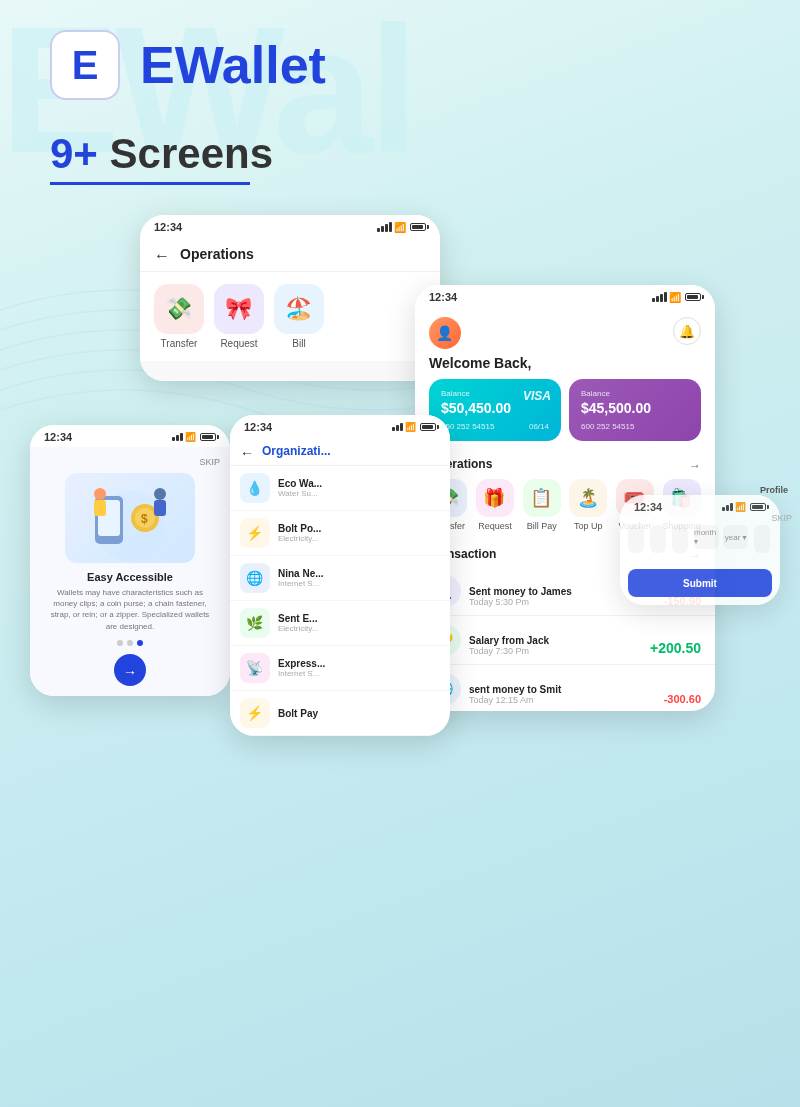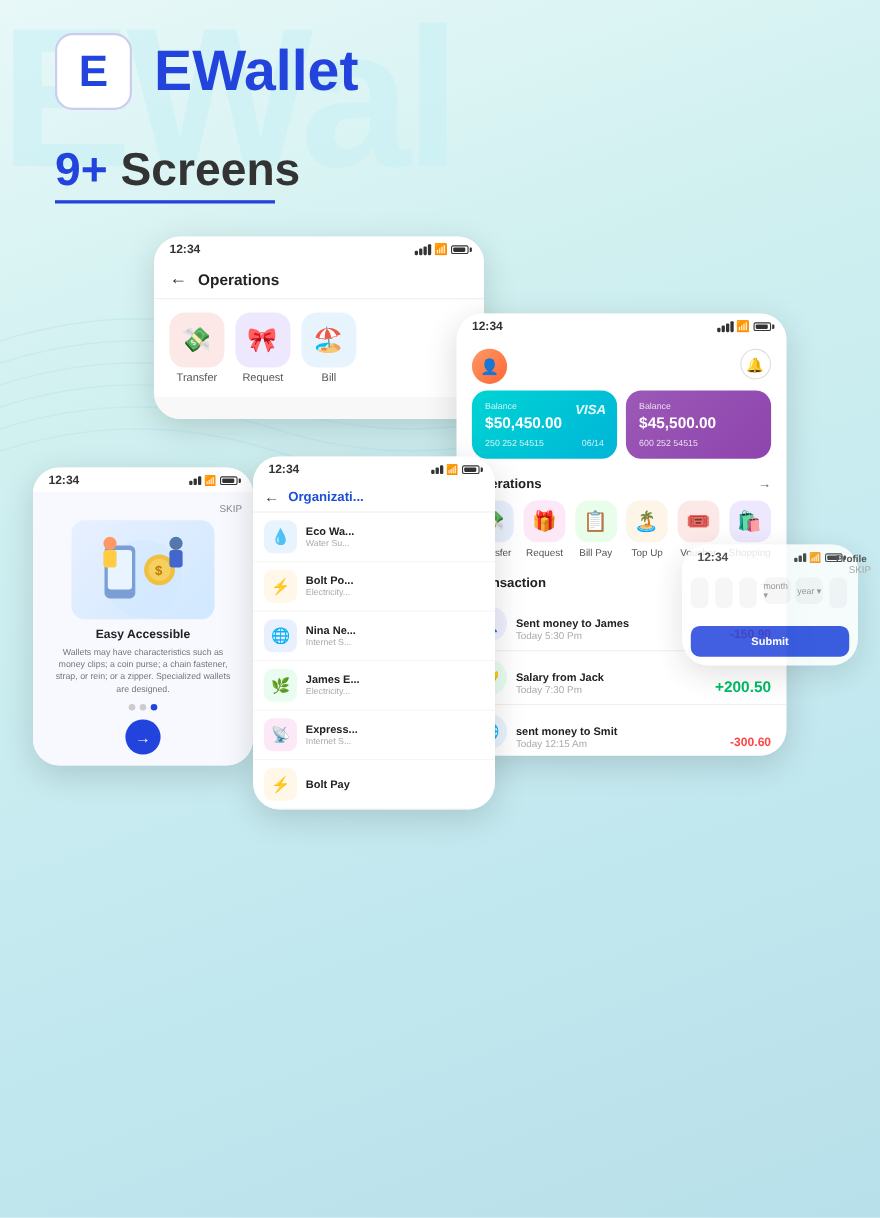--- a/index.html
+++ b/index.html
@@ -547,20 +547,21 @@
             <div class="battery-fill"></div>
           </div>
       </div>
     </div>
 
     <div class="home-header">
       <div class="avatar-small">👤</div>
       <div class="bell-icon">🔔</div>
     </div>
 
+    <div class="welcome-text">Welcome Back,</div>
 
     <div class="cards-row">
       <div class="card-cyan">
         <div class="card-label">Balance</div>
         <div class="card-amount">$50,450.00</div>
         <div style="display:flex;justify-content:space-between;align-items:flex-end;">
           <div class="card-number">250 252 54515</div>
           <div class="card-expiry">06/14</div>
         </div>
         <div class="visa-label">VISA</div>
@@ -723,21 +724,21 @@
     <div class="org-list-item">
       <div class="org-item-icon" style="background:#e8f0fd;">🌐</div>
       <div class="org-item-info">
         <div class="org-item-name">Nina Ne...</div>
         <div class="org-item-sub">Internet S...</div>
       </div>
     </div>
     <div class="org-list-item">
       <div class="org-item-icon" style="background:#e8fdf0;">🌿</div>
       <div class="org-item-info">
-        <div class="org-item-name">James E...</div>
+        <div class="org-item-name">Sent E...</div>
         <div class="org-item-sub">Electricity...</div>
       </div>
     </div>
     <div class="org-list-item">
       <div class="org-item-icon" style="background:#fde8f8;">📡</div>
       <div class="org-item-info">
         <div class="org-item-name">Express...</div>
         <div class="org-item-sub">Internet S...</div>
       </div>
     </div>
@@ -785,16 +786,16 @@
       </div>
       <div class="date-input-row">
         <span></span>
       </div>
     </div>
     <div class="submit-btn">
       <span>Submit</span>
     </div>
   </div>
 
-  <div style="position:absolute;top:288px;right:12px;font-size:9px;color:#555;font-weight:600;">Profile</div>
+  <div style="position:absolute;top:270px;right:12px;font-size:9px;color:#555;font-weight:600;">Profile</div>
   <div style="position:absolute;top:298px;right:8px;font-size:9px;color:#aaa;">SKIP</div>
 
 </div>
 
 </body></html>

